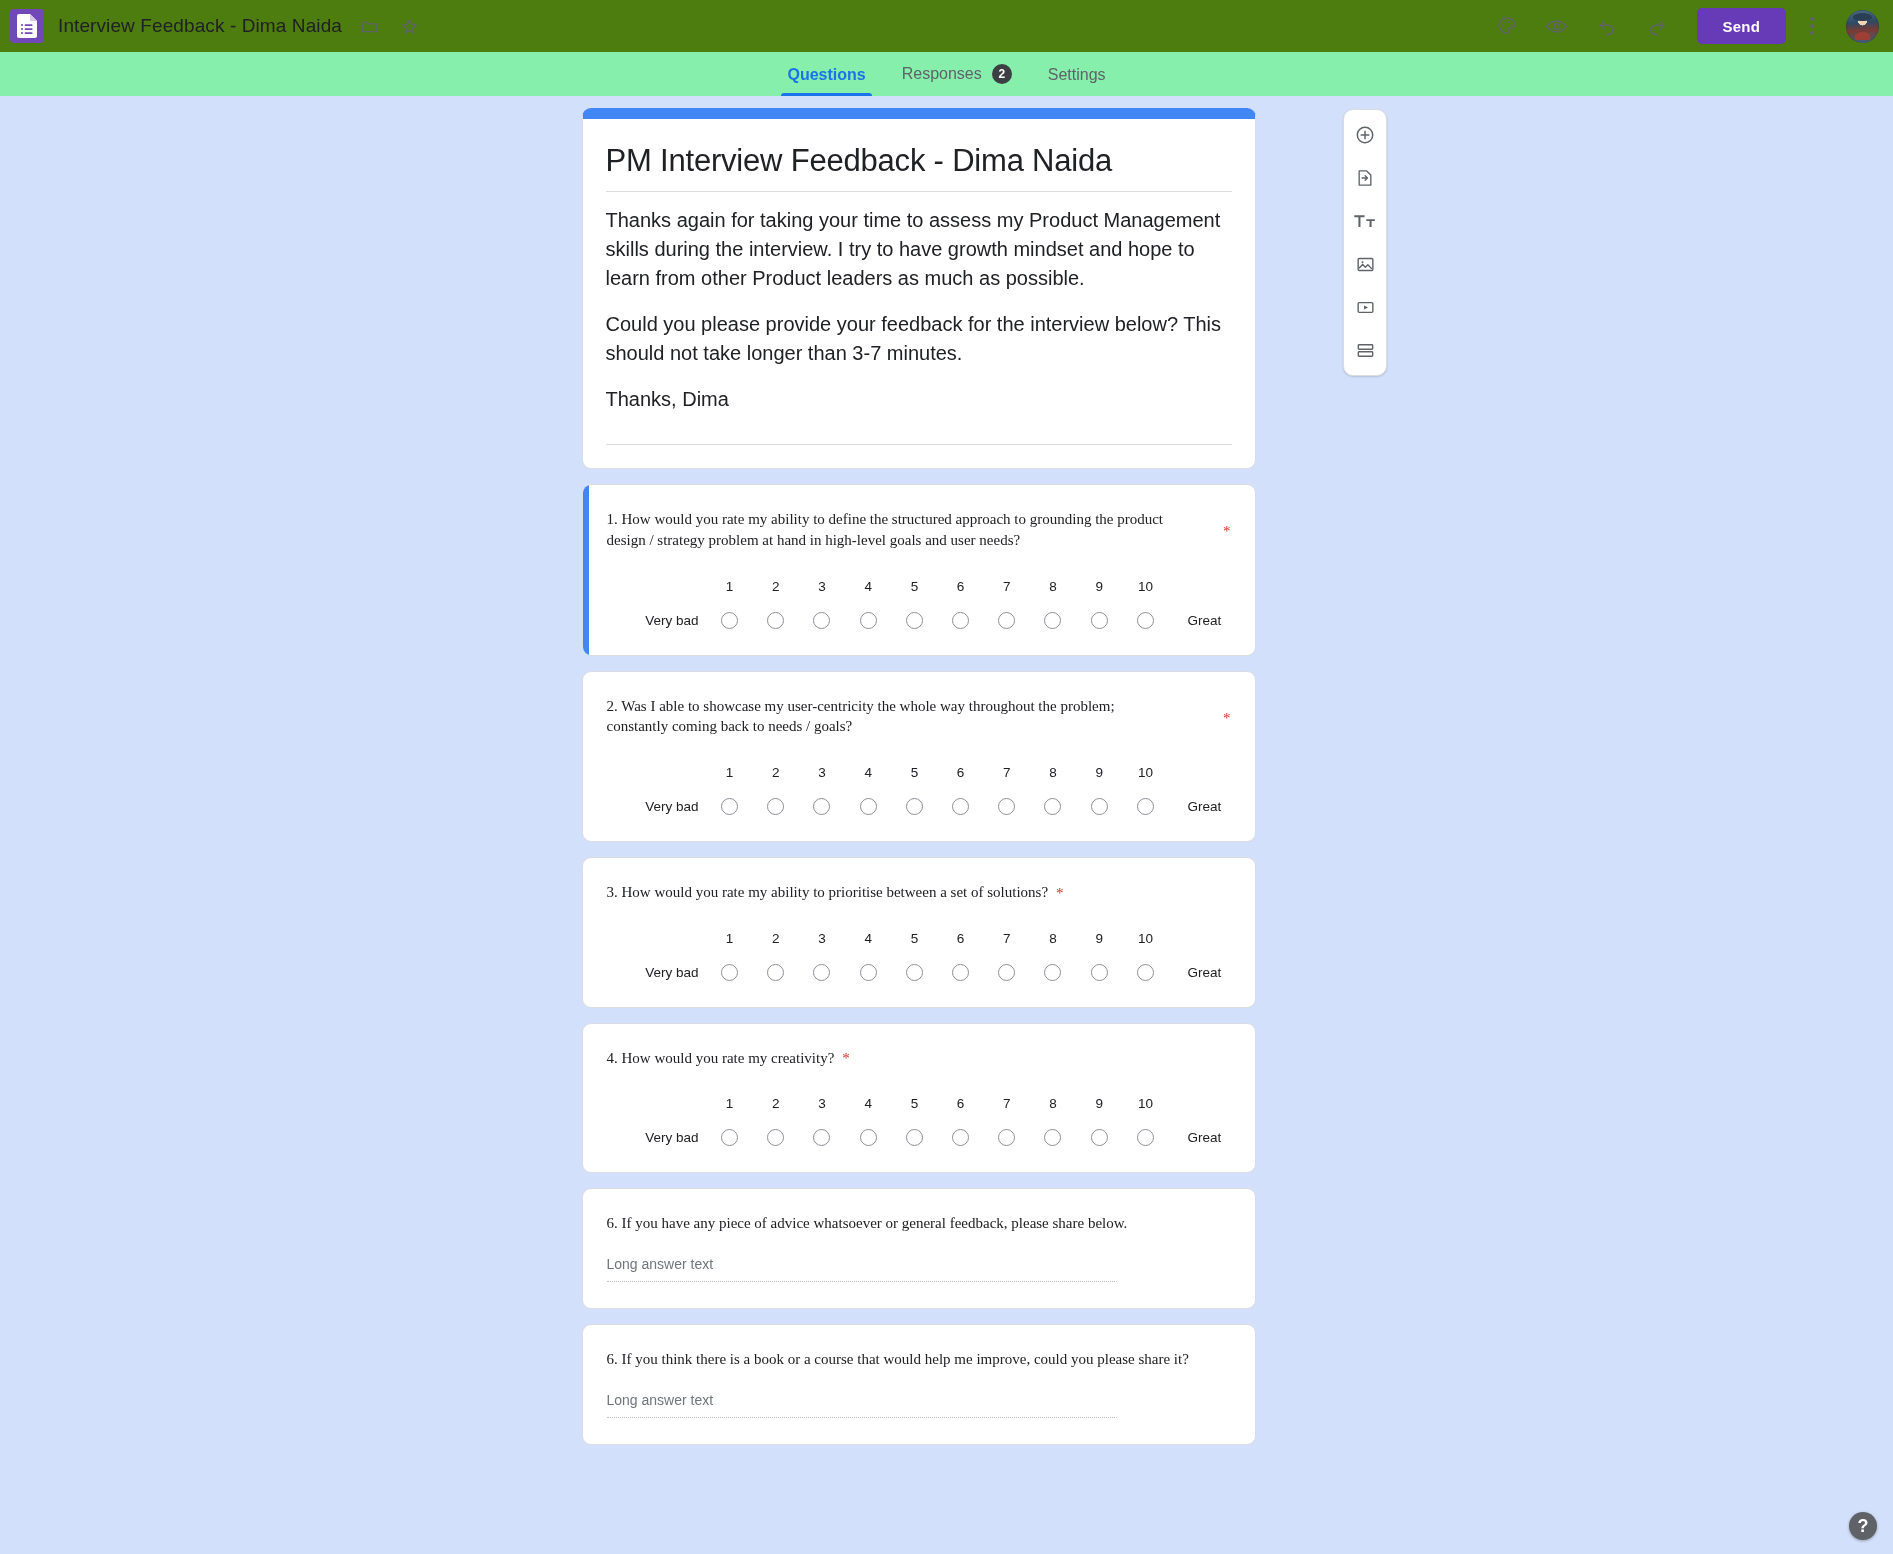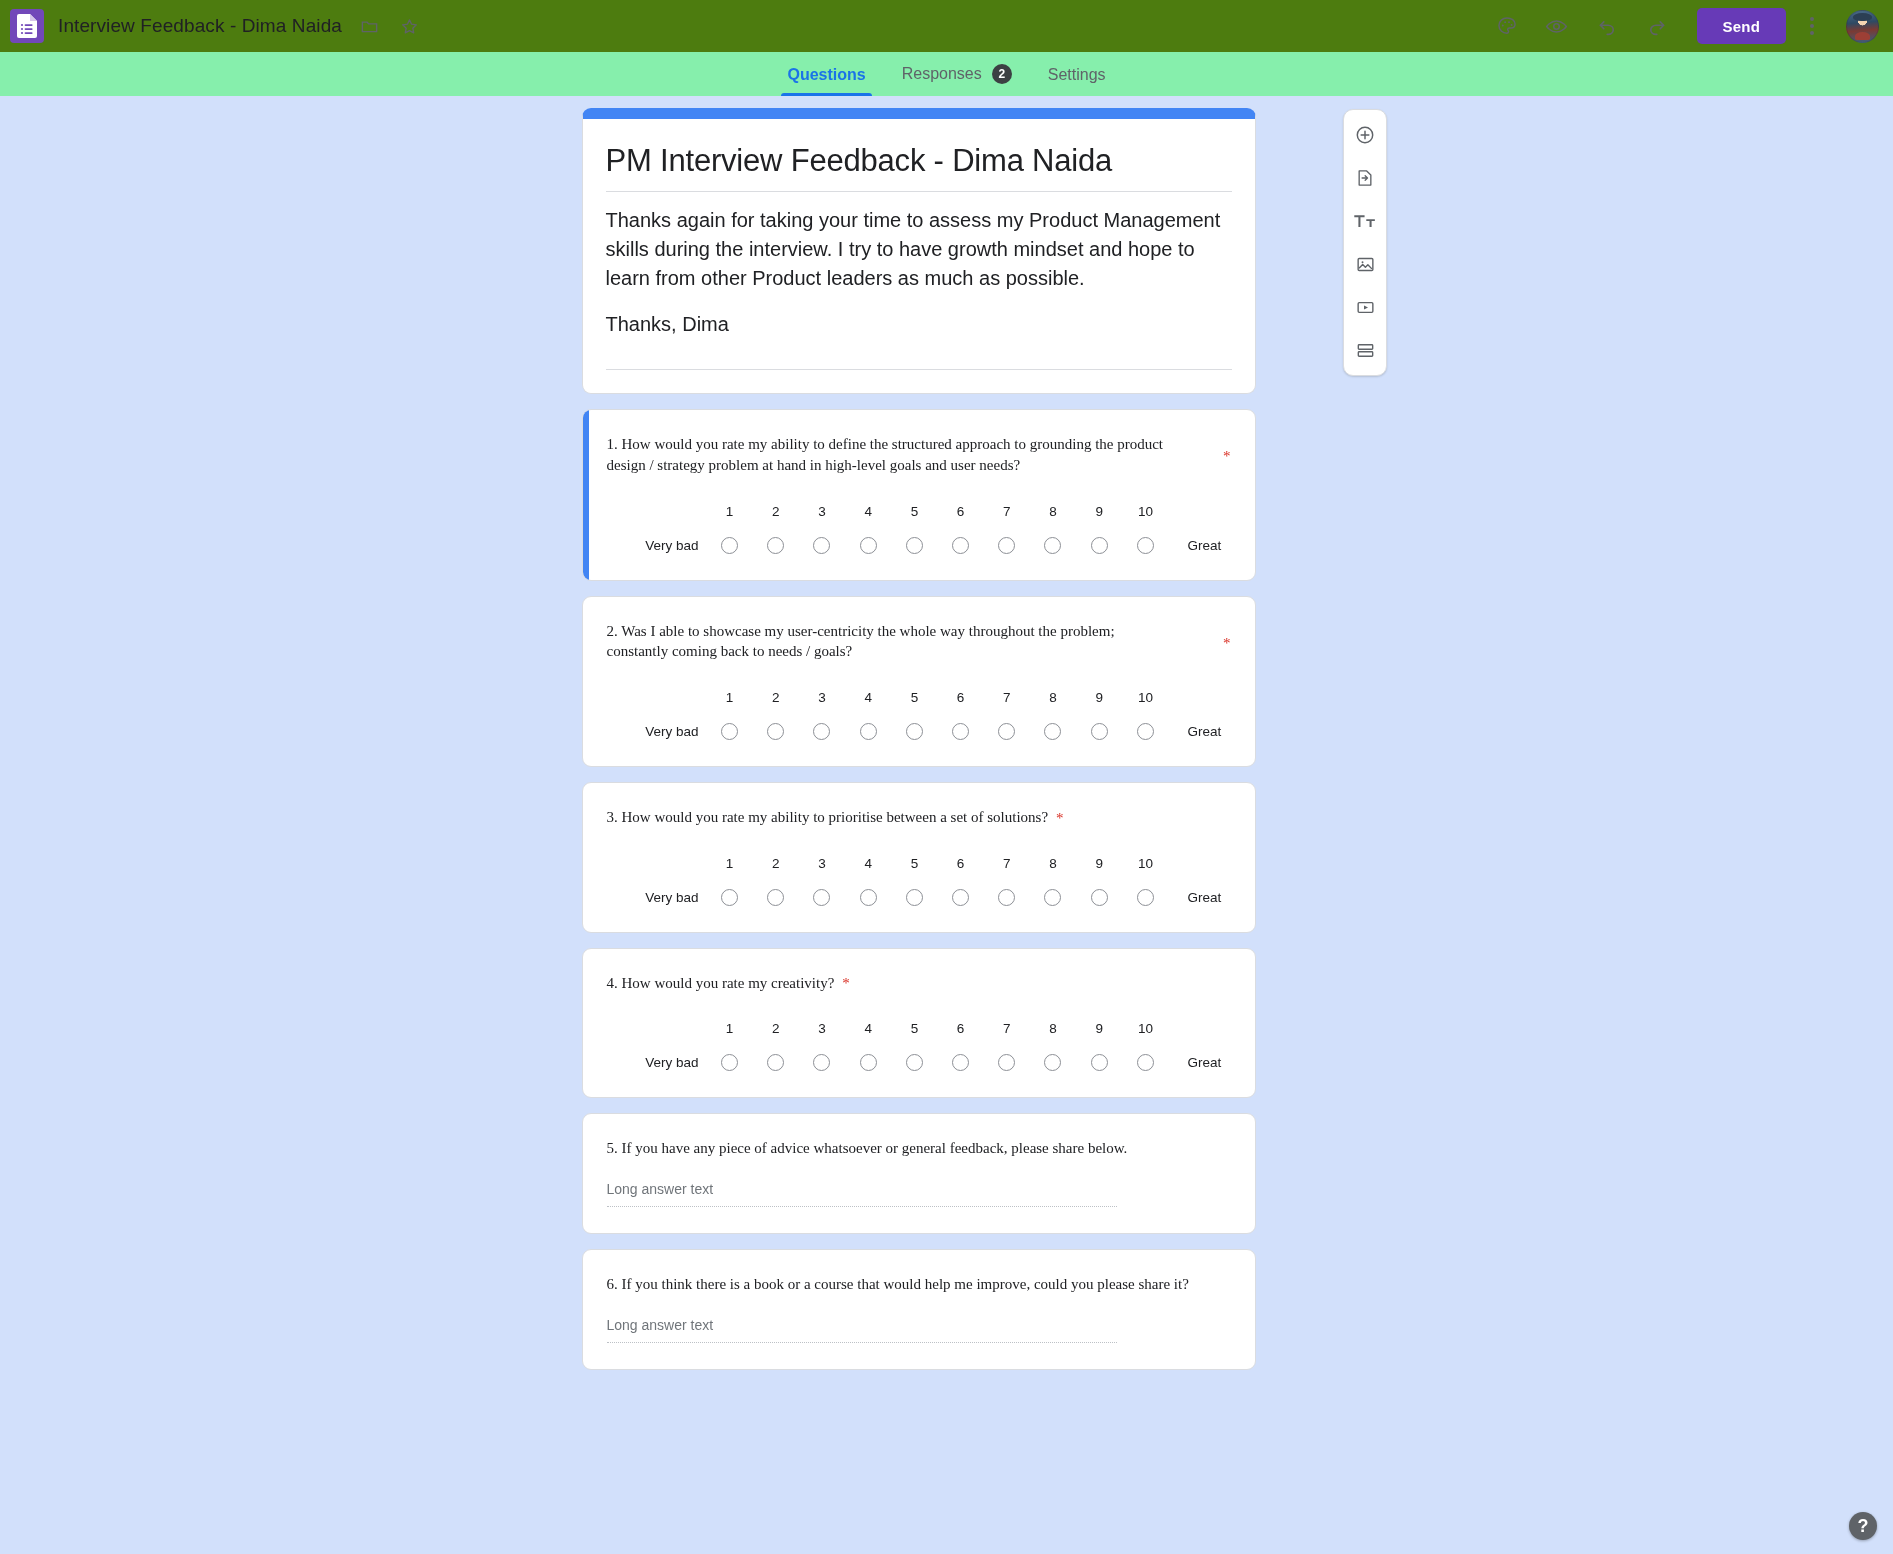--- a/index.html
+++ b/index.html
@@ -397,20 +397,21 @@
 <div class="canvas">
 
   <div class="form-wrap">
 
     <div class="card header-card">
       <div class="header-inner">
         <h1 class="form-title">PM Interview Feedback - Dima Naida</h1>
         <div class="rule"></div>
         <div class="form-desc">
           <p>Thanks again for taking your time to assess my Product Management skills during the interview. I try to have growth mindset and hope to learn from other Product leaders as much as possible.</p>
+          <p>Could you please provide your feedback for the interview below? This should not take longer than 3-7 minutes.</p>
           <p>Thanks, Dima</p>
         </div>
         <div class="bottom-rule"></div>
       </div>
     </div>
 
     <div class="card selected">
       <div class="q-inner">
         <div class="q-title-row">
           <div class="q-title">1. How would you rate my ability to define the structured approach to grounding the product design / strategy problem at hand in high-level goals and user needs?</div>
@@ -630,21 +631,21 @@
               <div class="radio"></div>
             </div>
           <div class="endlabel right">Great</div>
         </div>
       </div>
     </div>
 
     <div class="card">
       <div class="q-inner">
         <div class="q-title-row">
-          <div class="q-title inline-star">5. If you have any piece of advice whatsoever or general feedback, please share below.</div>
+          <div class="q-title inline-star">6. If you have any piece of advice whatsoever or general feedback, please share below.</div>
         </div>
         <div class="longanswer">Long answer text</div>
       </div>
     </div>
 
     <div class="card">
       <div class="q-inner">
         <div class="q-title-row">
           <div class="q-title inline-star">6. If you think there is a book or a course that would help me improve, could you please share it?</div>
         </div>

